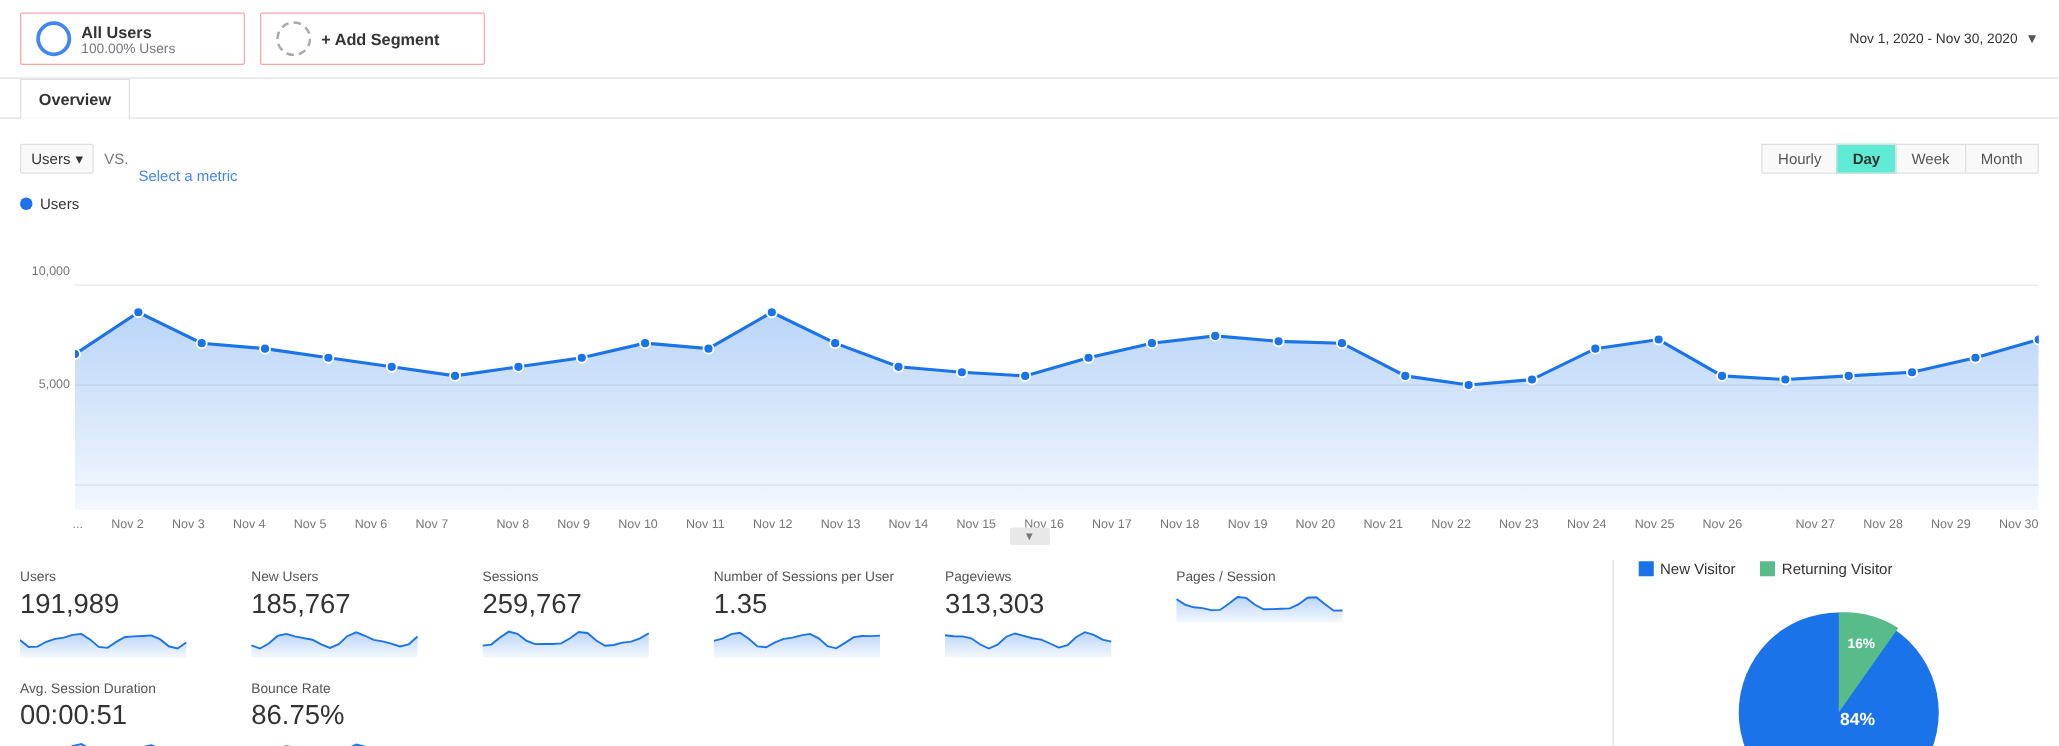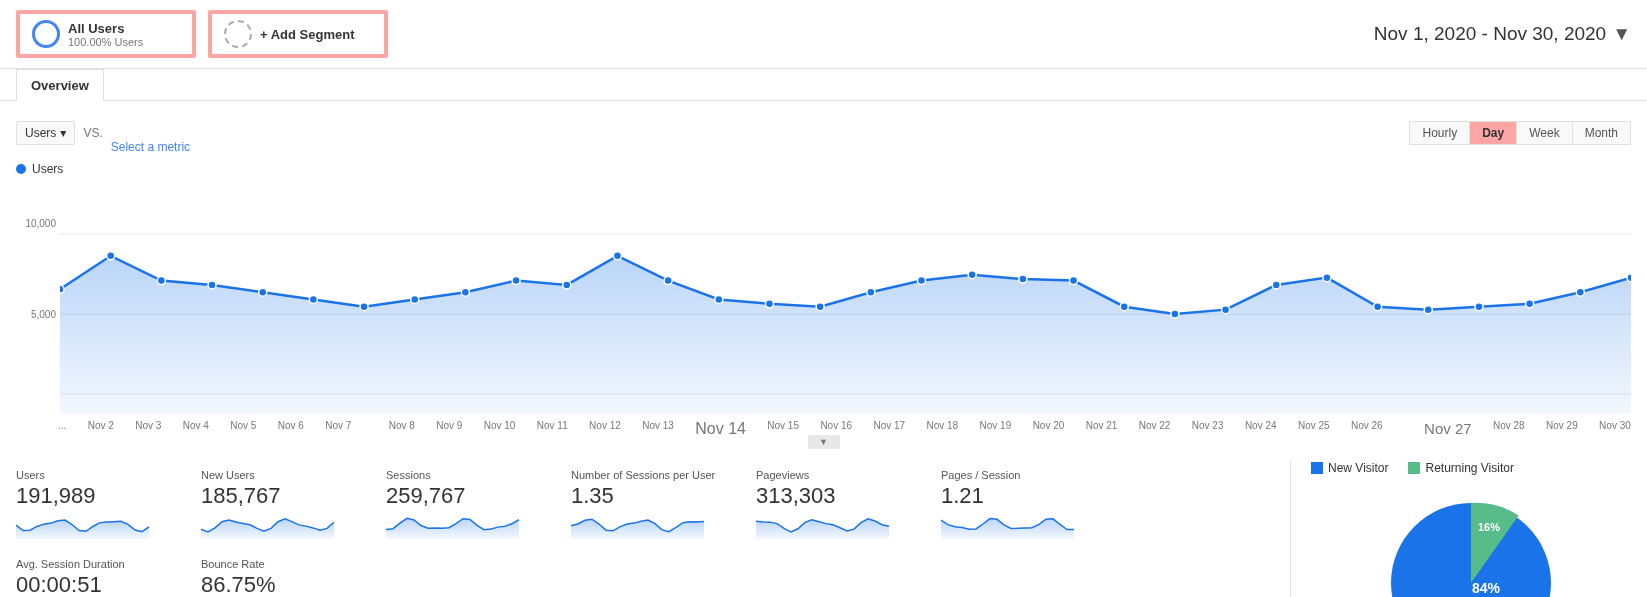--- a/index.html
+++ b/index.html
@@ -14,40 +14,40 @@
     }
     .segments {
       display: flex;
       gap: 12px;
       align-items: center;
     }
     .segment-box {
       display: flex;
       align-items: center;
       gap: 8px;
-      border: 4px solid #fca5a5;
+      border: 1px solid #fca5a5;
       border-radius: 2px;
       padding: 6px 12px;
       min-width: 180px;
     }
     .segment-circle {
       width: 28px;
       height: 28px;
       border-radius: 50%;
       border: 3px solid #4285f4;
       background: transparent;
     }
     .segment-circle.dashed {
       border: 2px dashed #aaa;
       background: transparent;
     }
     .segment-label { font-size: 13px; font-weight: bold; color: #333; }
     .segment-sub { font-size: 11px; color: #777; }
     .date-range {
-      font-size: 19px;
+      font-size: 11px;
       color: #333;
       display: flex;
       align-items: center;
       gap: 6px;
       cursor: pointer;
     }
     .date-range span.arrow { color: #555; }
 
     .tabs-bar {
       display: flex;
@@ -99,21 +99,21 @@
     .time-btn {
       padding: 4px 12px;
       font-size: 12px;
       border: 1px solid #e0e0e0;
       background: #f9f9f9;
       cursor: pointer;
       color: #555;
       margin-left: -1px;
     }
     .time-btn.active {
-      background: #fca5a5;
+      background: #5eead4;
       color: #333;
       font-weight: bold;
       z-index: 1;
       position: relative;
     }
 
     .chart-area {
       padding: 0 16px;
       position: relative;
     }
@@ -292,34 +292,34 @@
       <span style="font-size: 10px; color: rgb(119, 119, 119);">Nov 4</span>
       <span style="font-size: 10px; color: rgb(119, 119, 119);">Nov 5</span>
       <span style="font-size: 10px; color: rgb(119, 119, 119);">Nov 6</span>
       <span style="font-size: 10px; color: rgb(119, 119, 119);">Nov 7</span>
       <span style="font-size: 10px; color: rgb(119, 119, 119); padding-left: 16px;">Nov 8</span>
       <span style="font-size: 10px; color: rgb(119, 119, 119);">Nov 9</span>
       <span style="font-size: 10px; color: rgb(119, 119, 119);">Nov 10</span>
       <span style="font-size: 10px; color: rgb(119, 119, 119);">Nov 11</span>
       <span style="font-size: 10px; color: rgb(119, 119, 119);">Nov 12</span>
       <span style="font-size: 10px; color: rgb(119, 119, 119);">Nov 13</span>
-      <span style="font-size: 16px; color: rgb(119, 119, 119);">Nov 14</span>
+      <span style="font-size: 10px; color: rgb(119, 119, 119);">Nov 14</span>
       <span style="font-size: 10px; color: rgb(119, 119, 119);">Nov 15</span>
       <span style="font-size: 10px; color: rgb(119, 119, 119);">Nov 16</span>
       <span style="font-size: 10px; color: rgb(119, 119, 119);">Nov 17</span>
       <span style="font-size: 10px; color: rgb(119, 119, 119);">Nov 18</span>
       <span style="font-size: 10px; color: rgb(119, 119, 119);">Nov 19</span>
       <span style="font-size: 10px; color: rgb(119, 119, 119);">Nov 20</span>
       <span style="font-size: 10px; color: rgb(119, 119, 119);">Nov 21</span>
       <span style="font-size: 10px; color: rgb(119, 119, 119);">Nov 22</span>
       <span style="font-size: 10px; color: rgb(119, 119, 119);">Nov 23</span>
       <span style="font-size: 10px; color: rgb(119, 119, 119);">Nov 24</span>
       <span style="font-size: 10px; color: rgb(119, 119, 119);">Nov 25</span>
       <span style="font-size: 10px; color: rgb(119, 119, 119);">Nov 26</span>
-      <span style="font-size: 15px; color: rgb(119, 119, 119); margin-left: 20px;">Nov 27</span>
+      <span style="font-size: 10px; color: rgb(119, 119, 119); margin-left: 20px;">Nov 27</span>
       <span style="font-size: 10px; color: rgb(119, 119, 119);">Nov 28</span>
       <span style="font-size: 10px; color: rgb(119, 119, 119);">Nov 29</span>
       <span style="font-size: 10px; color: rgb(119, 119, 119);">Nov 30</span>
     </div>
 
   <div style="display:flex; justify-content:center; margin-top:-6px;">
     <div style="width:32px; height:14px; background:#e8e8e8; border-radius:2px; display:flex; align-items:center; justify-content:center; cursor:pointer;">
       <span style="font-size:9px; color:#777;">▼</span>
     </div>
   </div>
@@ -370,21 +370,21 @@
       <div class="stat-item" style="min-width: 170px; max-width: 200px;"><div class="stat-label">Pageviews</div><div class="stat-value">313,303</div><svg width="140" height="28">
           <defs>
             <linearGradient id="sg4" x1="0" y1="0" x2="0" y2="1">
               <stop offset="0%" stop-color="#1a73e8" stop-opacity="0.3"></stop>
               <stop offset="100%" stop-color="#1a73e8" stop-opacity="0.05"></stop>
             </linearGradient>
           </defs>
           <path d="M0,10.21598752346036 L7,11.014166929028905 L14,11.125906826758127 L21,12.627685788922275 L28,17.409508322847913 L35,20.822791186666386 L42,17.74882293494232 L49,11.368974573941752 L56,8.78772181857086 L63,10.711680207346655 L70,12.617711090312058 L77,13.733978440769448 L84,16.793834580739134 L91,20.039368622185588 L98,18.105304721341103 L105,11.586134391753655 L112,7.75100810807923 L119,9.973894218453717 L126,13.739923746449522 L133,15.2690633637259 L133,28 L0,28 Z" fill="url(#sg4)" stroke="none"></path>
           <path d="M0,10.21598752346036 L7,11.014166929028905 L14,11.125906826758127 L21,12.627685788922275 L28,17.409508322847913 L35,20.822791186666386 L42,17.74882293494232 L49,11.368974573941752 L56,8.78772181857086 L63,10.711680207346655 L70,12.617711090312058 L77,13.733978440769448 L84,16.793834580739134 L91,20.039368622185588 L98,18.105304721341103 L105,11.586134391753655 L112,7.75100810807923 L119,9.973894218453717 L126,13.739923746449522 L133,15.2690633637259" fill="none" stroke="#1a73e8" stroke-width="1.5"></path>
         </svg></div>
-      <div class="stat-item" style="min-width: 170px; max-width: 200px; margin-right: 0px; border-right: none;"><div class="stat-label">Pages / Session</div><div class="stat-value">1.21</div><svg width="140" height="28">
+      <div class="stat-item" style="min-width: 170px; max-width: 200px; margin-right: 0px; border-right: none;"><div class="stat-label">Pages / Session</div><svg width="140" height="28">
           <defs>
             <linearGradient id="sg5" x1="0" y1="0" x2="0" y2="1">
               <stop offset="0%" stop-color="#1a73e8" stop-opacity="0.3"></stop>
               <stop offset="100%" stop-color="#1a73e8" stop-opacity="0.05"></stop>
             </linearGradient>
           </defs>
           <path d="M0,9.205378626684308 L7,13.671979076139321 L14,15.839946833686623 L21,16.53848024372794 L28,18.144821787001014 L35,17.93659237975826 L42,12.991841324223872 L49,7.626731371992624 L56,8.330211535675751 L63,13.816422441919098 L70,17.401410864447435 L77,17.29490766248228 L84,16.971981367159167 L91,16.726671523167713 L98,13.311201345079766 L105,8.218663515681197 L112,7.852832378558846 L119,13.483248399361232 L126,18.528080682597487 L133,18.43159130846129 L133,28 L0,28 Z" fill="url(#sg5)" stroke="none"></path>
           <path d="M0,9.205378626684308 L7,13.671979076139321 L14,15.839946833686623 L21,16.53848024372794 L28,18.144821787001014 L35,17.93659237975826 L42,12.991841324223872 L49,7.626731371992624 L56,8.330211535675751 L63,13.816422441919098 L70,17.401410864447435 L77,17.29490766248228 L84,16.971981367159167 L91,16.726671523167713 L98,13.311201345079766 L105,8.218663515681197 L112,7.852832378558846 L119,13.483248399361232 L126,18.528080682597487 L133,18.43159130846129" fill="none" stroke="#1a73e8" stroke-width="1.5"></path>
         </svg></div>
       <div class="stat-item" style="min-width: 170px; max-width: 200px;"><div class="stat-label">Avg. Session Duration</div><div class="stat-value">00:00:51</div><svg width="140" height="28">

